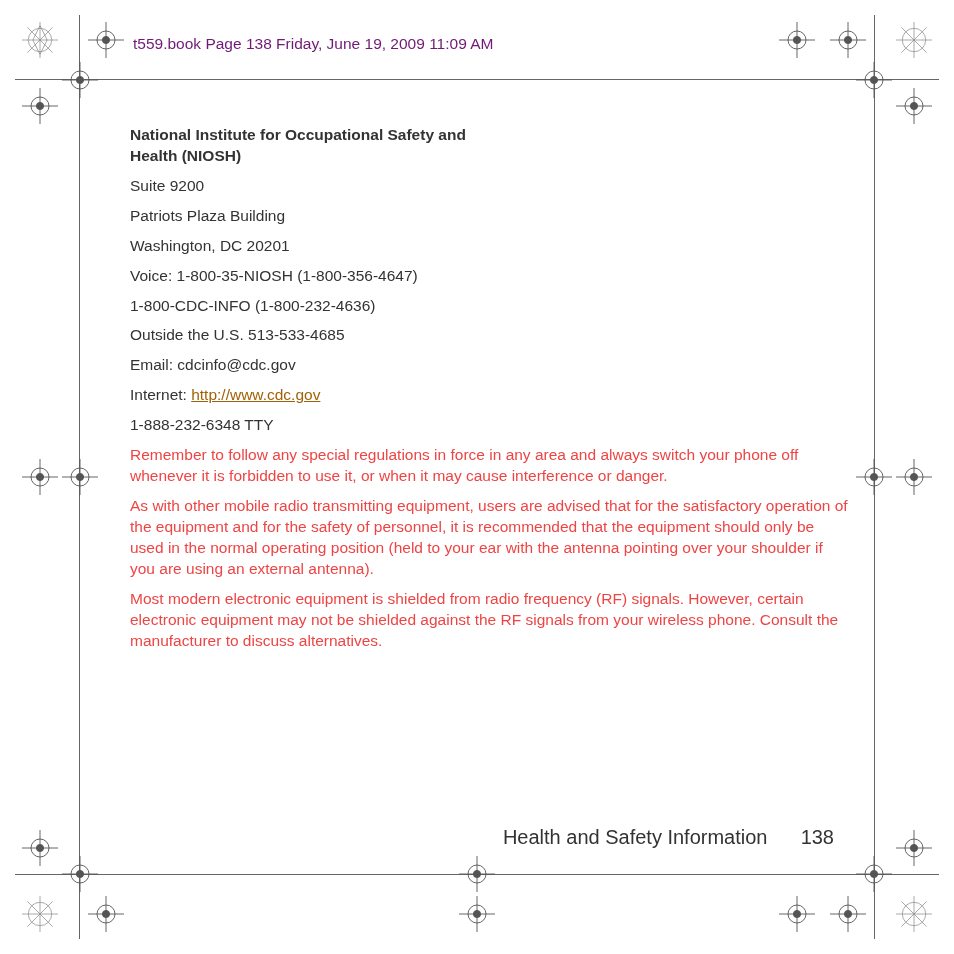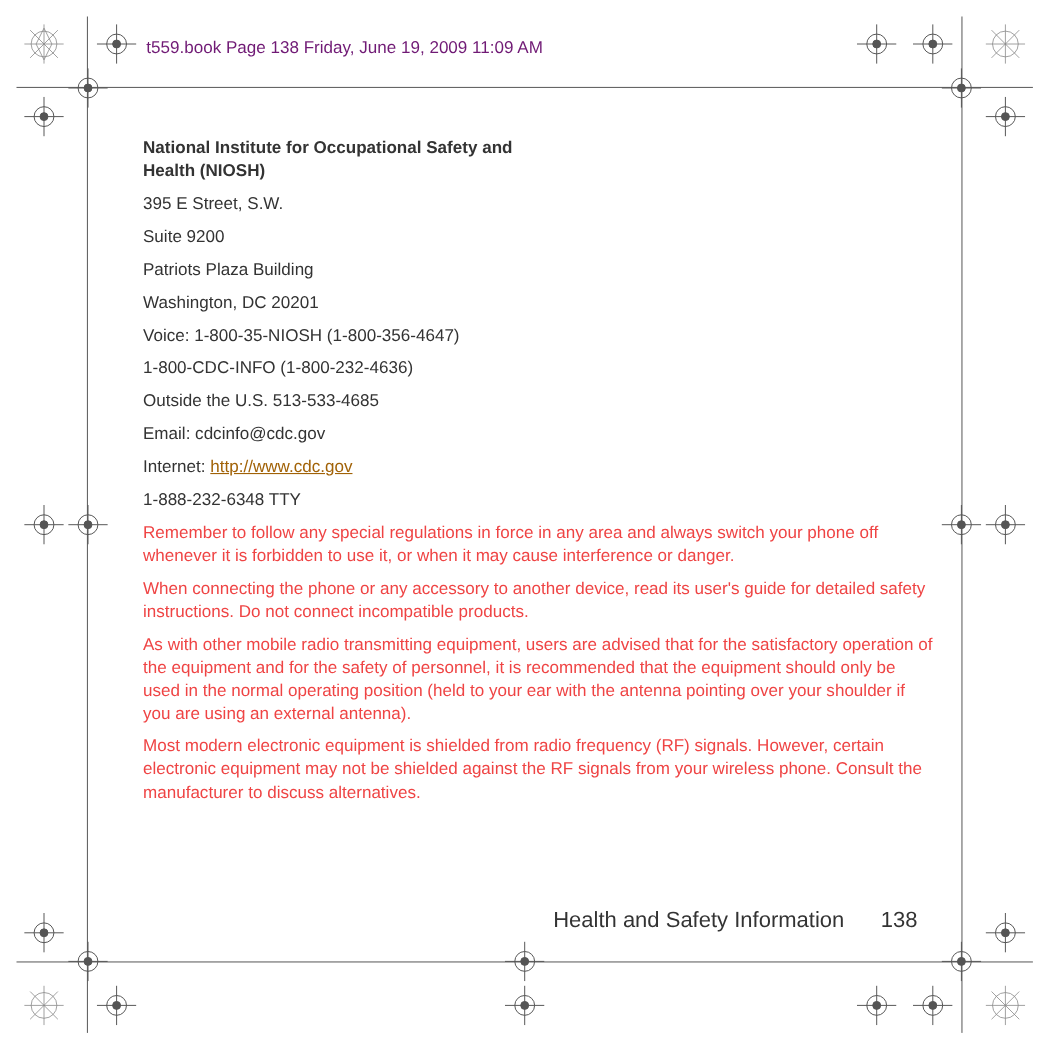--- a/index.html
+++ b/index.html
@@ -304,33 +304,31 @@
         <line x1="20" y1="0" x2="20" y2="40"></line>
         <line x1="0" y1="20" x2="40" y2="20"></line>
       </g>
     </svg></div>
 
 <div class="header-text">t559.book  Page 138  Friday, June 19, 2009  11:09 AM</div>
 
 <div class="content">
   <div class="niosh-title">National Institute for Occupational Safety and Health (NIOSH)</div>
 
-  <div class="ln">395 E Street, S.W.</div>
   <div class="ln">Suite 9200</div>
   <div class="ln">Patriots Plaza Building</div>
   <div class="ln">Washington, DC 20201</div>
   <div class="ln">Voice: 1-800-35-NIOSH (1-800-356-4647)</div>
   <div class="ln">1-800-CDC-INFO (1-800-232-4636)</div>
   <div class="ln">Outside the U.S. 513-533-4685</div>
   <div class="ln">Email: cdcinfo@cdc.gov</div>
   <div class="ln"><span>Internet: </span><span class="underline">http://www.cdc.gov</span></div>
   <div class="ln">1-888-232-6348 TTY</div>
 
   <div class="para">Remember to follow any special regulations in force in any area and always switch your phone off whenever it is forbidden to use it, or when it may cause interference or danger.</div>
-  <div class="para">When connecting the phone or any accessory to another device, read its user's guide for detailed safety instructions. Do not connect incompatible products.</div>
   <div class="para">As with other mobile radio transmitting equipment, users are advised that for the satisfactory operation of the equipment and for the safety of personnel, it is recommended that the equipment should only be used in the normal operating position (held to your ear with the antenna pointing over your shoulder if you are using an external antenna).</div>
 
   <div class="para">Most modern electronic equipment is shielded from radio frequency (RF) signals. However, certain electronic equipment may not be shielded against the RF signals from your wireless phone. Consult the manufacturer to discuss alternatives.</div>
 </div>
 
 <div class="footer-right">
   <span>Health and Safety Information</span>
   <span class="footer-sep"></span>
   <span>138</span>
 </div>

